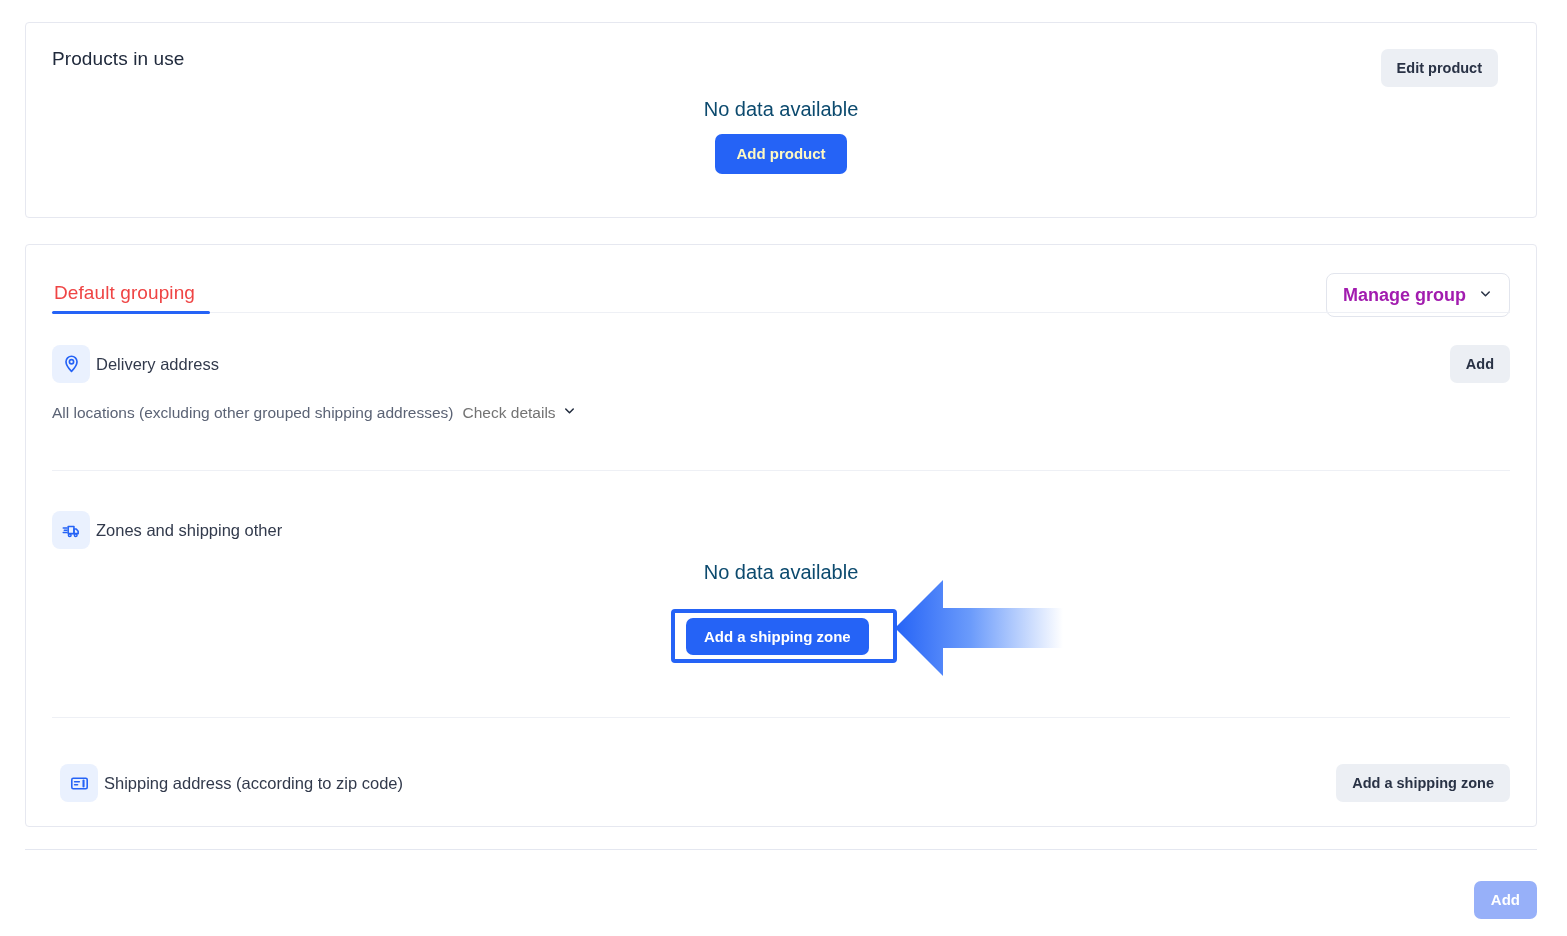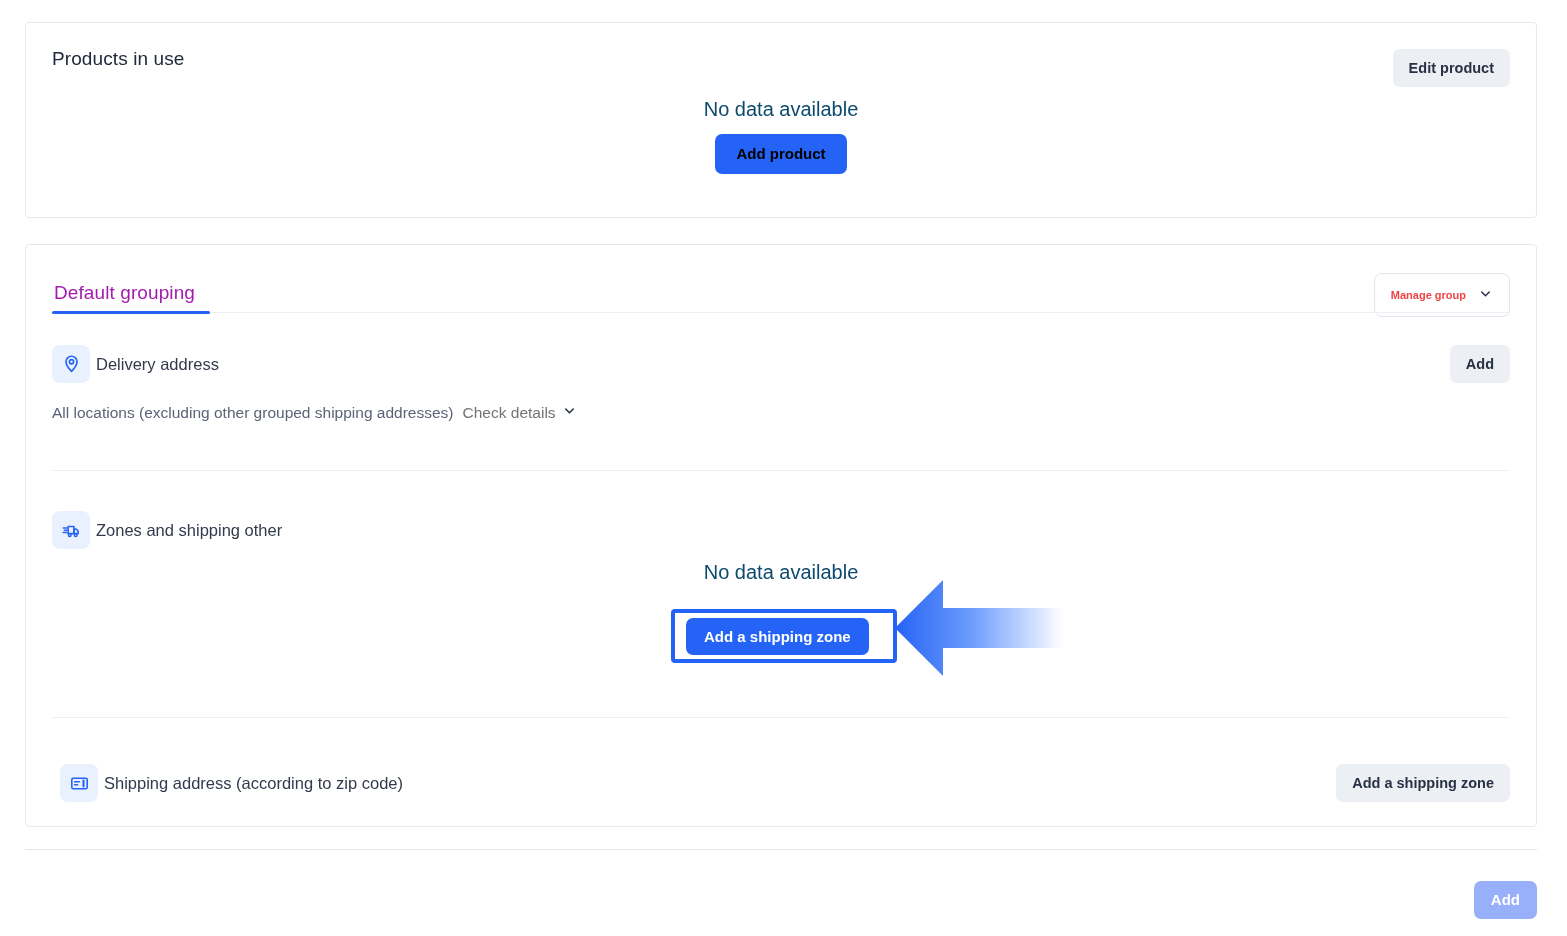--- a/index.html
+++ b/index.html
@@ -59,39 +59,39 @@
     font-size: 14.5px;
     font-weight: 700;
     padding: 0 16px;
     height: 38px;
     line-height: 38px;
     cursor: pointer;
     white-space: nowrap;
   }
   #edit-product-btn {
     position: absolute;
-    right: 0;
+    right: 12px;
     top: 10px;
     text-align: right;
   }
   .empty-block {
     position: absolute;
     left: 0;
     right: 0;
     text-align: center;
   }
   .empty-text {
     font-size: 20px;
     color: #0c4a6e;
     margin-bottom: 13px;
   }
   .blue-btn {
     display: inline-block;
     background: #2563f6;
-    color: #000000;
+    color: #fef9c3;
     border: none;
     border-radius: 7px;
     font-family: "Liberation Sans", sans-serif;
     font-size: 15px;
     font-weight: 700;
     padding: 0 21px;
     height: 40px;
     line-height: 40px;
     cursor: pointer;
     white-space: nowrap;
@@ -117,21 +117,21 @@
     left: 26px;
     top: 0;
     height: 66px;
     padding: 0 2px;
     display: flex;
     align-items: center;
     cursor: pointer;
   }
   .tab .tab-label {
     font-size: 19px;
-    color: #a21caf;
+    color: #ef4444;
     letter-spacing: .1px;
   }
   .tab-underline {
     position: absolute;
     left: 26px;
     top: 66px;
     width: 158px;
     height: 3px;
     background: #2563f6;
     border-radius: 2px;
@@ -152,22 +152,22 @@
     align-items: center;
     gap: 12px;
     height: 44px;
     padding: 0 16px;
     background: #ffffff;
     border: 1px solid #e2e5ed;
     border-radius: 8px;
     cursor: pointer;
   }
   #manage-group-btn .mg-label {
-    font-size: 11px;
-    color: #ef4444;
+    font-size: 18px;
+    color: #a21caf;
     font-weight: 700;
   }
 
   
   .row-head {
     position: absolute;
     left: 26px;
     right: 26px;
     display: flex;
     align-items: center;

